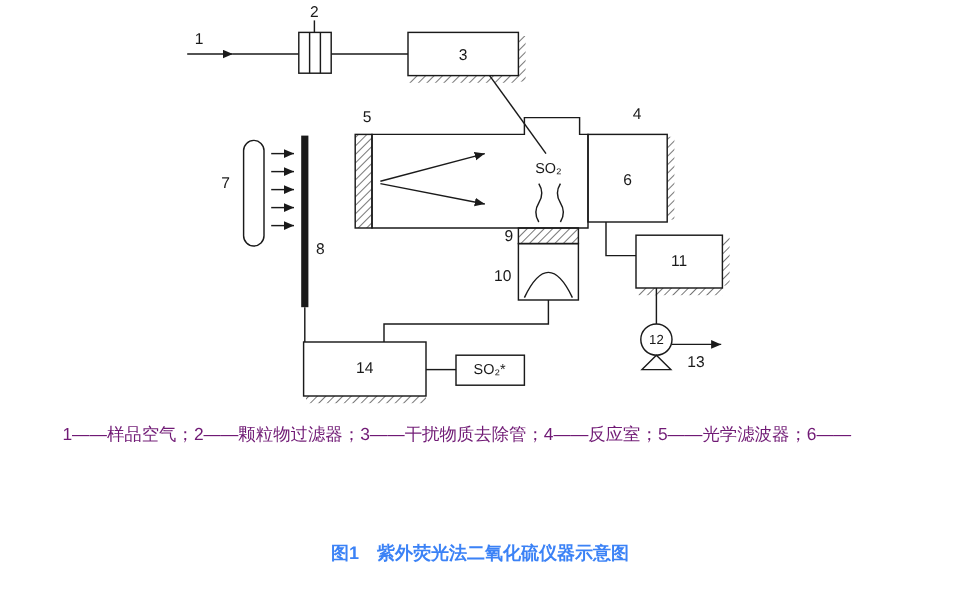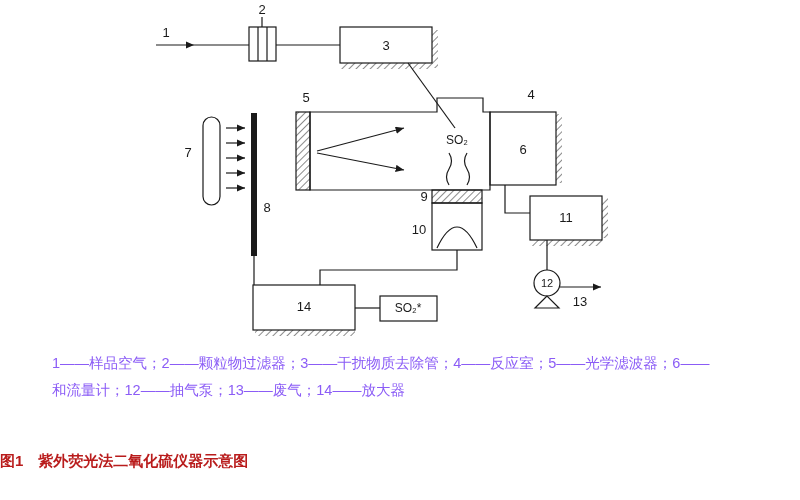--- a/index.html
+++ b/index.html
@@ -21,31 +21,31 @@
     font-family: "Liberation Sans", "DejaVu Sans", sans-serif;
     fill: #1a1a1a;
   }
   .legend {
     position: absolute;
     left: 52px;
     right: 48px;
     top: 350px;
     font-size: 14.5px;
     line-height: 27px;
-    color: #8b5cf6;
+    color: #701a75;
   }
   .caption {
     position: absolute;
     left: 0;
     right: 0;
     top: 452px;
-    text-align: left;
+    text-align: center;
     font-weight: bold;
     font-size: 15px;
-    color: #b91c1c;
+    color: #3b82f6;
   }
 </style>
 </head>
 <body>
 
 <div class="page">
 
   <svg class="diagram" width="800" height="345" viewBox="0 0 800 345">
     <defs>
       <marker id="arr" markerWidth="9" markerHeight="8" refX="7" refY="3" orient="auto">
@@ -150,18 +150,17 @@
       <text x="304" y="311" font-size="13" stroke="none" fill="#1a1a1a" text-anchor="middle">14</text>
       <rect x="255" y="330" width="100" height="6" fill="url(#hatch)" stroke="none"></rect>
       <line x1="355" y1="308" x2="380" y2="308"></line>
       <rect x="380" y="296" width="57" height="25"></rect>
       <text x="408" y="312" font-size="12" stroke="none" fill="#1a1a1a" text-anchor="middle">SO₂*</text>
     </g>
   </svg>
 
   <div class="legend">
     <div class="legend-line">1——样品空气；2——颗粒物过滤器；3——干扰物质去除管；4——反应室；5——光学滤波器；6——</div>
-    <div class="legend-line">和流量计；12——抽气泵；13——废气；14——放大器</div>
   </div>
 
   <div class="caption">图1　紫外荧光法二氧化硫仪器示意图</div>
 
 </div>
 
 </body></html>

